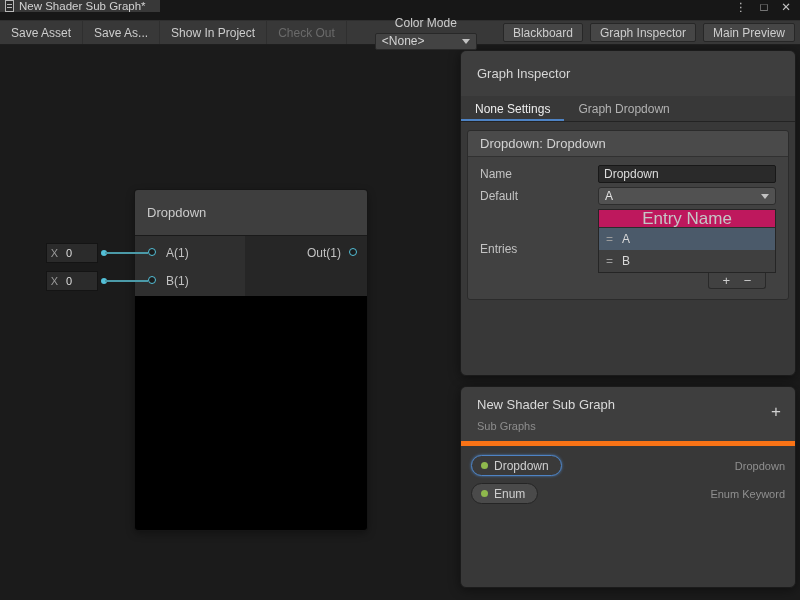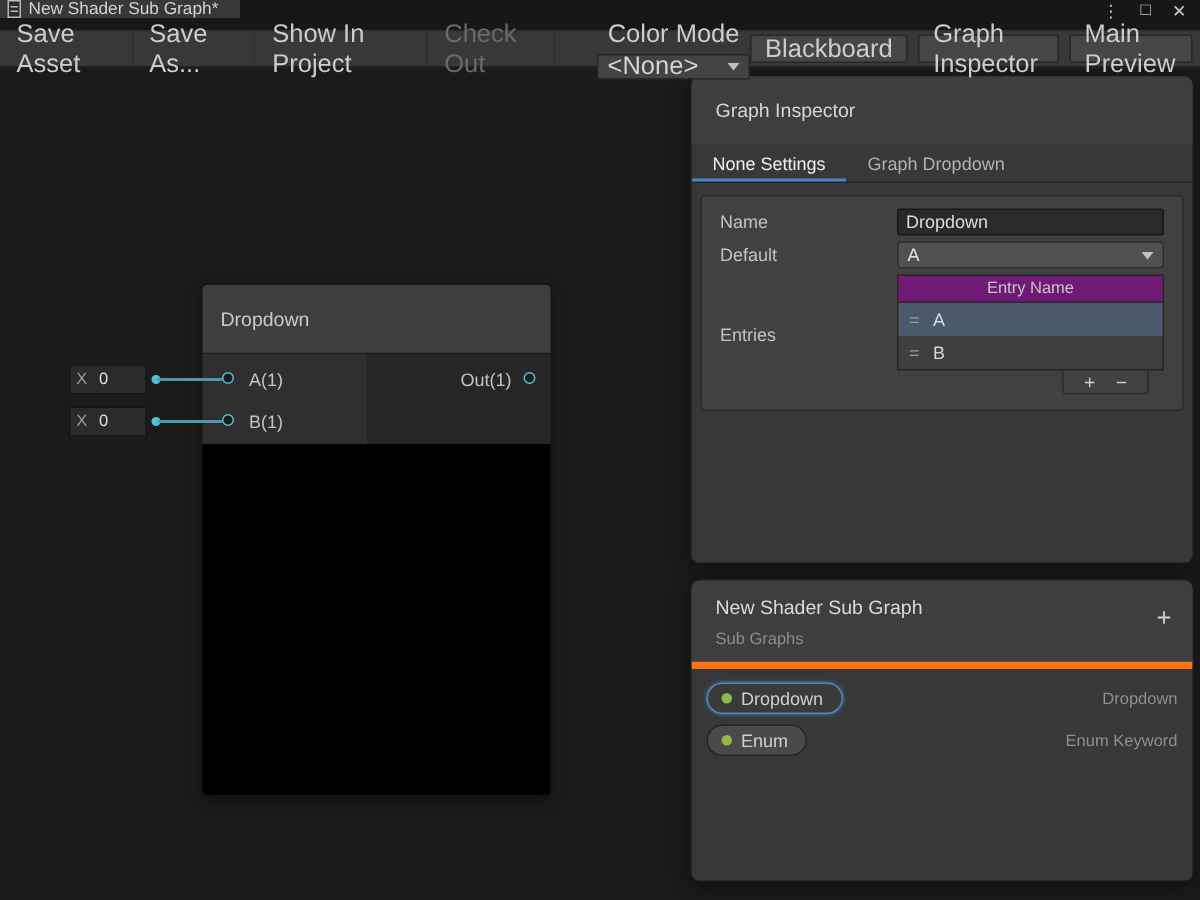--- a/index.html
+++ b/index.html
@@ -8,21 +8,21 @@
   .app { position:relative; width:800px; height:600px; background:#1b1b1b; }
 
   
   .titlebar { position:absolute; top:0; left:0; width:100%; height:20px; background:#171717; display:flex; align-items:flex-start; z-index:5; }
   .tab { display:flex; align-items:center; gap:5px; background:#383838; padding:0 14px 0 5px; font-size:11.5px; color:#d2d2d2; }
   .file-icon { width:9px; height:12px; border:1px solid #b9b9b9; position:relative; flex:none; background:#2a2a2a; }
   .file-icon::after { content:""; position:absolute; left:1px; top:3px; width:5px; height:1px; background:#b9b9b9; box-shadow:0 3px 0 #b9b9b9; }
   .win-controls { margin-left:auto; display:flex; align-items:center; gap:14px; padding-right:9px; color:#c4c4c4; font-size:11.5px; }
 
   
-  .toolbar { position:absolute; top:20px; left:0; width:100%; height:25px; background:#383838; border-top:1px solid #2f2f2f; border-bottom:1px solid #1e1e1e; display:flex; align-items:center; font-size:17px; color:#cdcdcd; z-index:5; }
+  .toolbar { position:absolute; top:20px; left:0; width:100%; height:25px; background:#383838; border-top:1px solid #2f2f2f; border-bottom:1px solid #1e1e1e; display:flex; align-items:center; font-size:12px; color:#cdcdcd; z-index:5; }
   .tbtn { height:100%; display:flex; align-items:center; padding:0 11px; border-right:1px solid #2f2f2f; cursor:default; }
   .tbtn.disabled { color:#6a6a6a; }
   .colormode { margin-left:28px; display:flex; align-items:center; gap:3px;flex-direction:column; }
   .dropdown-sm { width:102px; height:17px; background:#434343; border:1px solid #282828; border-radius:2px; display:flex; align-items:center; justify-content:space-between; padding:0 6px; color:#d4d4d4; }
   .arrow-down { width:0; height:0; border-left:4px solid transparent; border-right:4px solid transparent; border-top:5px solid #c2c2c2; }
   .tb-right { margin-left:auto; display:flex; align-items:center; gap:7px; padding-right:5px; }
   .tb-toggle { height:19px; display:flex; align-items:center; padding:0 9px; background:#464646; border:1px solid #272727; border-radius:2px; }
 
   
   .canvas { position:absolute; top:46px; left:0; width:100%; height:554px; background:#1b1b1b; z-index:0; }
@@ -67,21 +67,21 @@
   .section { margin:8px 6px; background:#414141; border:1px solid #2b2b2b; border-radius:3px; }
   .section-header { height:26px; display:flex; align-items:center; padding:0 12px; background:#4a4a4a; font-size:13px; color:#d2d2d2; border-bottom:1px solid #313131; border-radius:3px 3px 0 0; }
   .section-body { padding:8px 12px 10px; }
   .frow { display:flex; align-items:center; margin-bottom:4px; }
   .flabel { width:118px; font-size:12px; color:#c2c2c2; flex:none; }
   .tfield { flex:1; height:18px; background:#2a2a2a; border:1px solid #181818; border-radius:2px; font-size:12px; color:#dcdcdc; display:flex; align-items:center; padding:0 5px; }
   .dfield { flex:1; height:18px; background:#515151; border:1px solid #2d2d2d; border-radius:3px; font-size:12px; color:#e2e2e2; display:flex; align-items:center; justify-content:space-between; padding:0 6px; }
   .entries-row { display:flex; align-items:center; margin-top:2px; }
   .elist-col { flex:1; }
   .elist { border:1px solid #252525; background:#3f3f3f; }
-  .elist-header { height:18px; line-height:17px; text-align:center; font-size:11px; color:#c6c6c6; background:#701a75; border-bottom:1px solid #2c2c2c; }
+  .elist-header { height:18px; line-height:17px; text-align:center; font-size:17px; color:#c6c6c6; background:#be185d; border-bottom:1px solid #2c2c2c; }
   .erow { height:22px; display:flex; align-items:center; gap:9px; padding:0 7px; font-size:12px; color:#d8d8d8; }
   .erow.selected { background:var(--selection-row,#4b5a6a); }
   .ehandle { color:#9c9c9c; font-size:12px; }
   .elist-footer { width:58px; height:16px; margin:0 10px 0 auto; background:#414141; border:1px solid #292929; border-top:none; border-radius:0 0 3px 3px; display:flex; align-items:center; justify-content:space-evenly; font-size:13px; color:#cfcfcf; }
   .elist-footer span { line-height:13px; cursor:default; }
 
   .blackboard { left:460px; top:386px; width:336px; height:202px; }
   .bb-header { padding:10px 16px 9px; background:#3e3e3e; border-bottom:5px solid #f97316; border-radius:6px 6px 0 0; position:relative; }
   .bb-title { font-size:13px; color:#dadada; }
   .bb-sub { font-size:11px; color:#8d8d8d; margin-top:8px; }
@@ -161,20 +161,21 @@
   <div class="edge edge1"></div>
   <div class="edge edge2"></div>
 
   <div class="panel inspector">
     <div class="insp-title">Graph Inspector</div>
     <div class="tabs">
       <div class="tabitem active">None Settings</div>
       <div class="tabitem">Graph Dropdown</div>
     </div>
     <div class="section">
+      <div class="section-header">Dropdown: Dropdown</div>
       <div class="section-body">
         <div class="frow">
           <span class="flabel">Name</span>
           <div class="tfield">Dropdown</div>
         </div>
         <div class="frow">
           <span class="flabel">Default</span>
           <div class="dfield">
             <span>A</span>
             <span class="arrow-down"></span>

